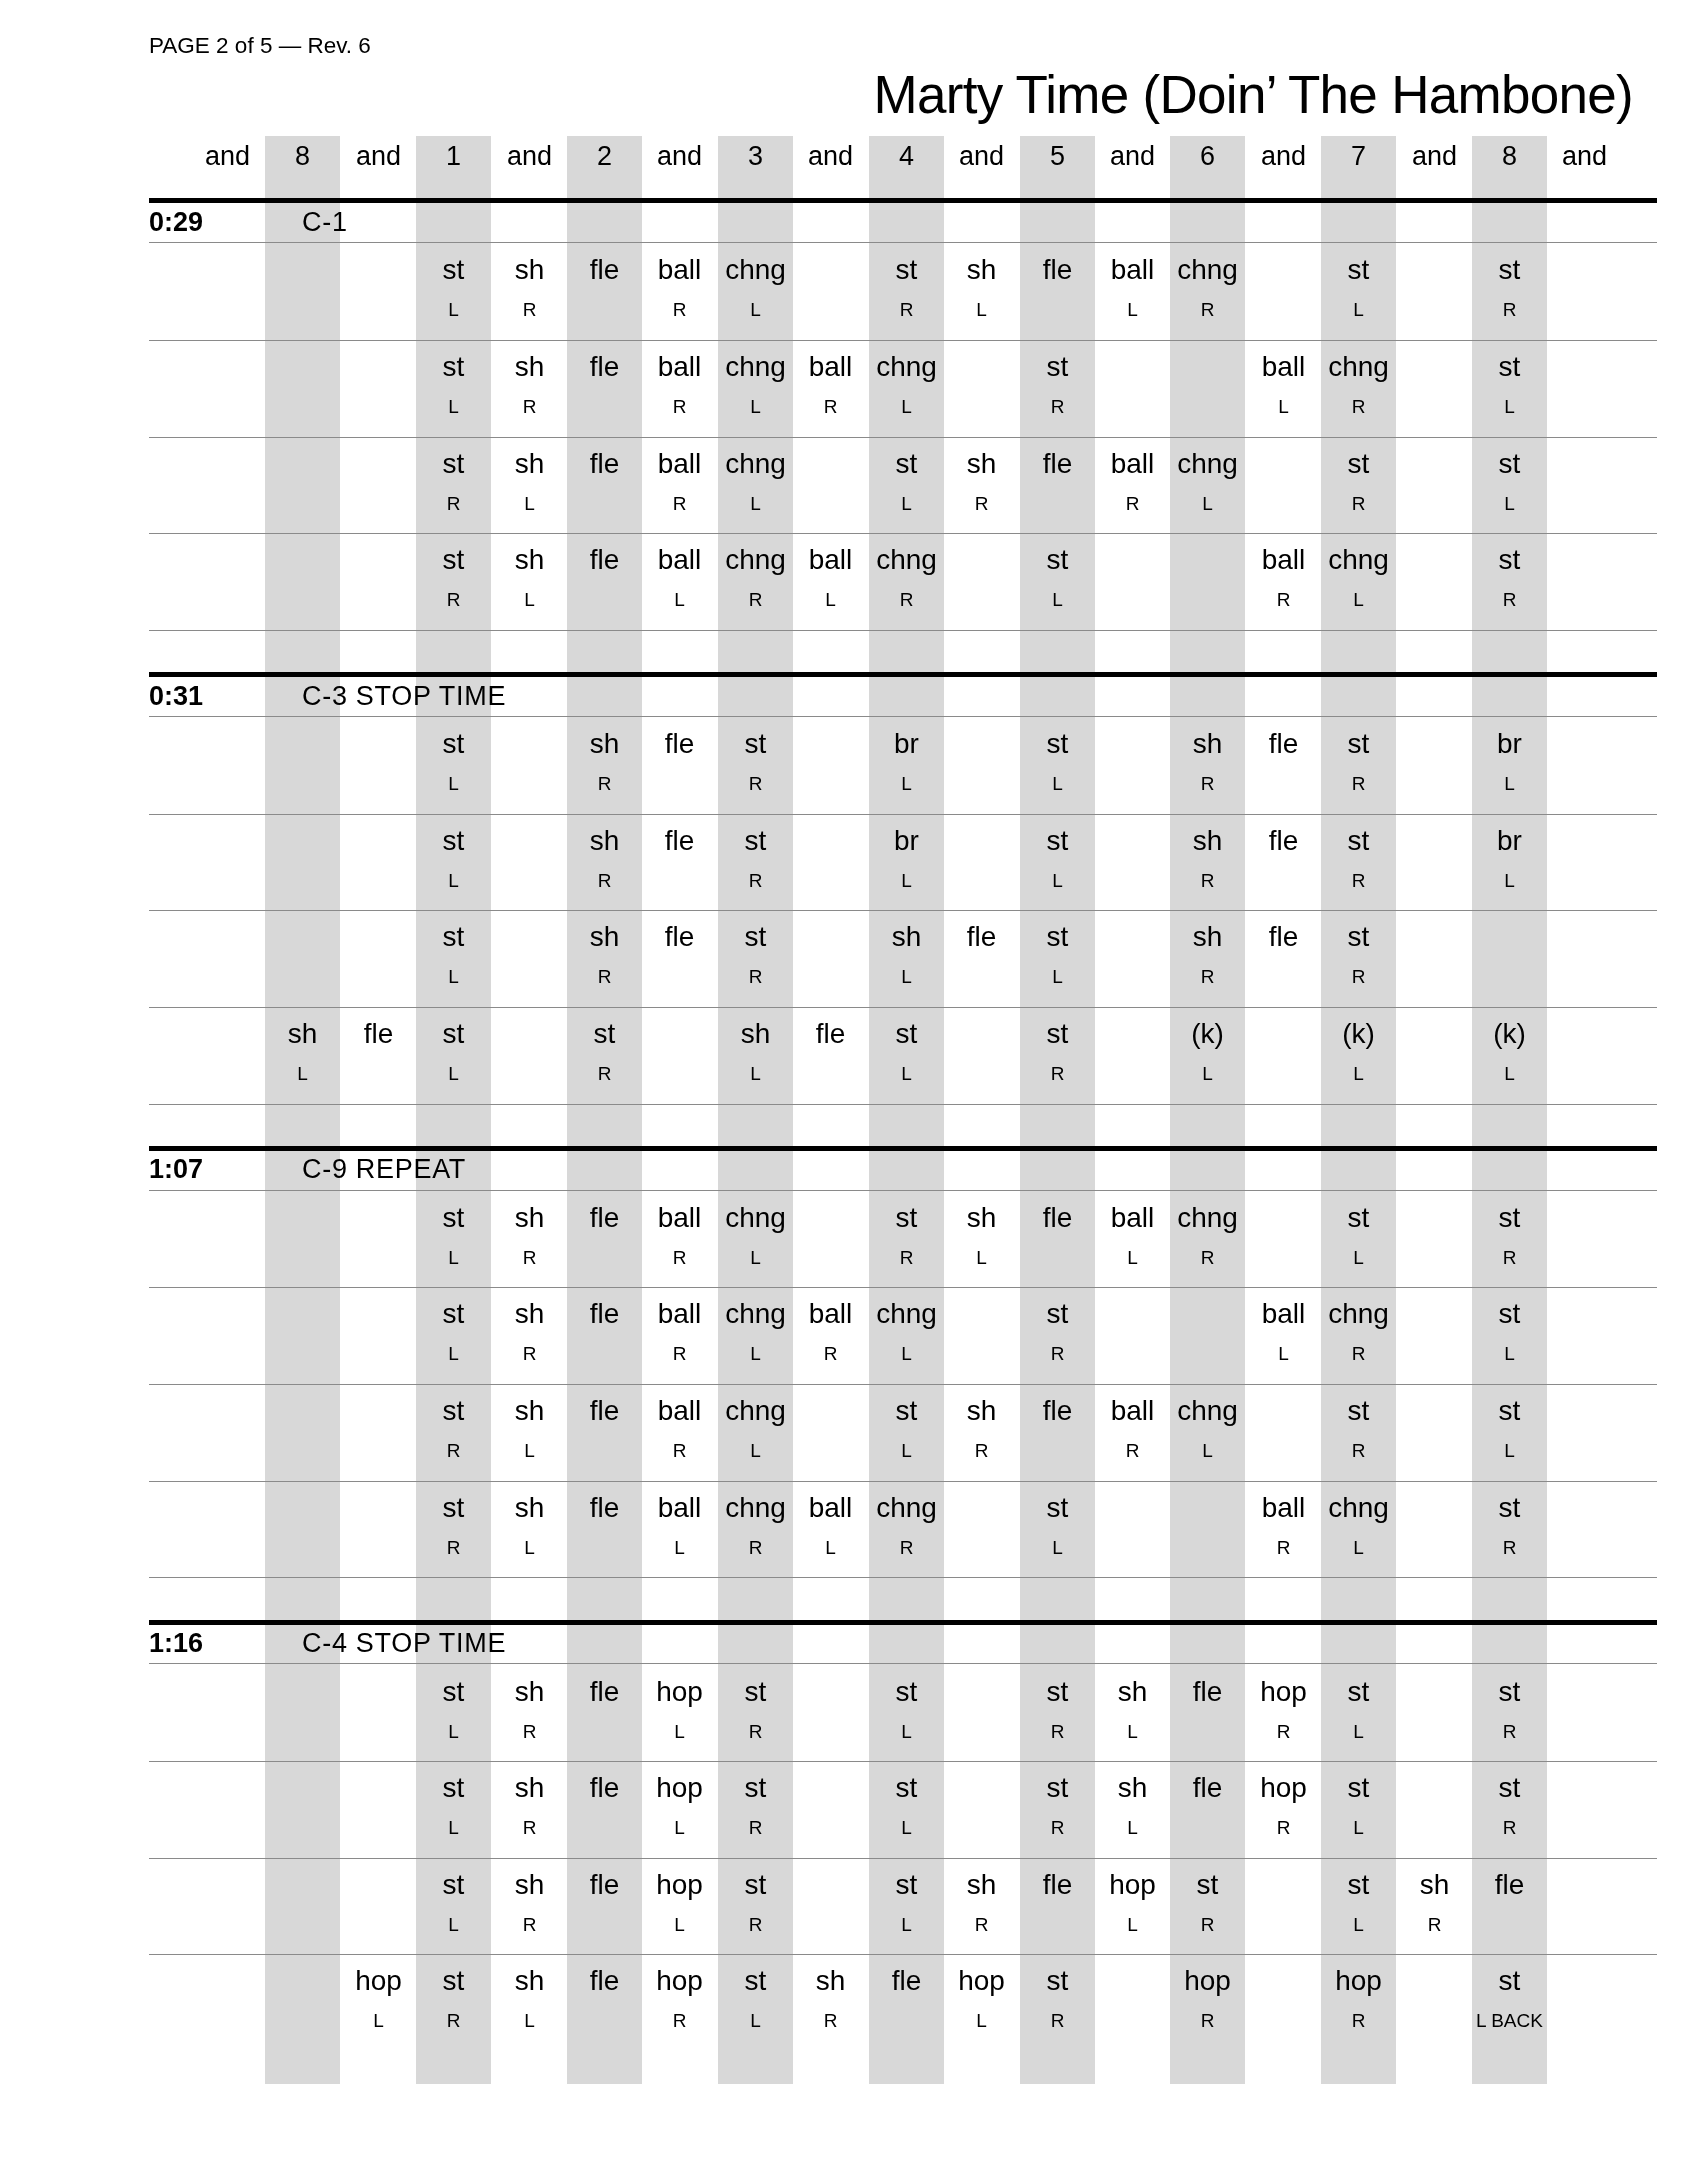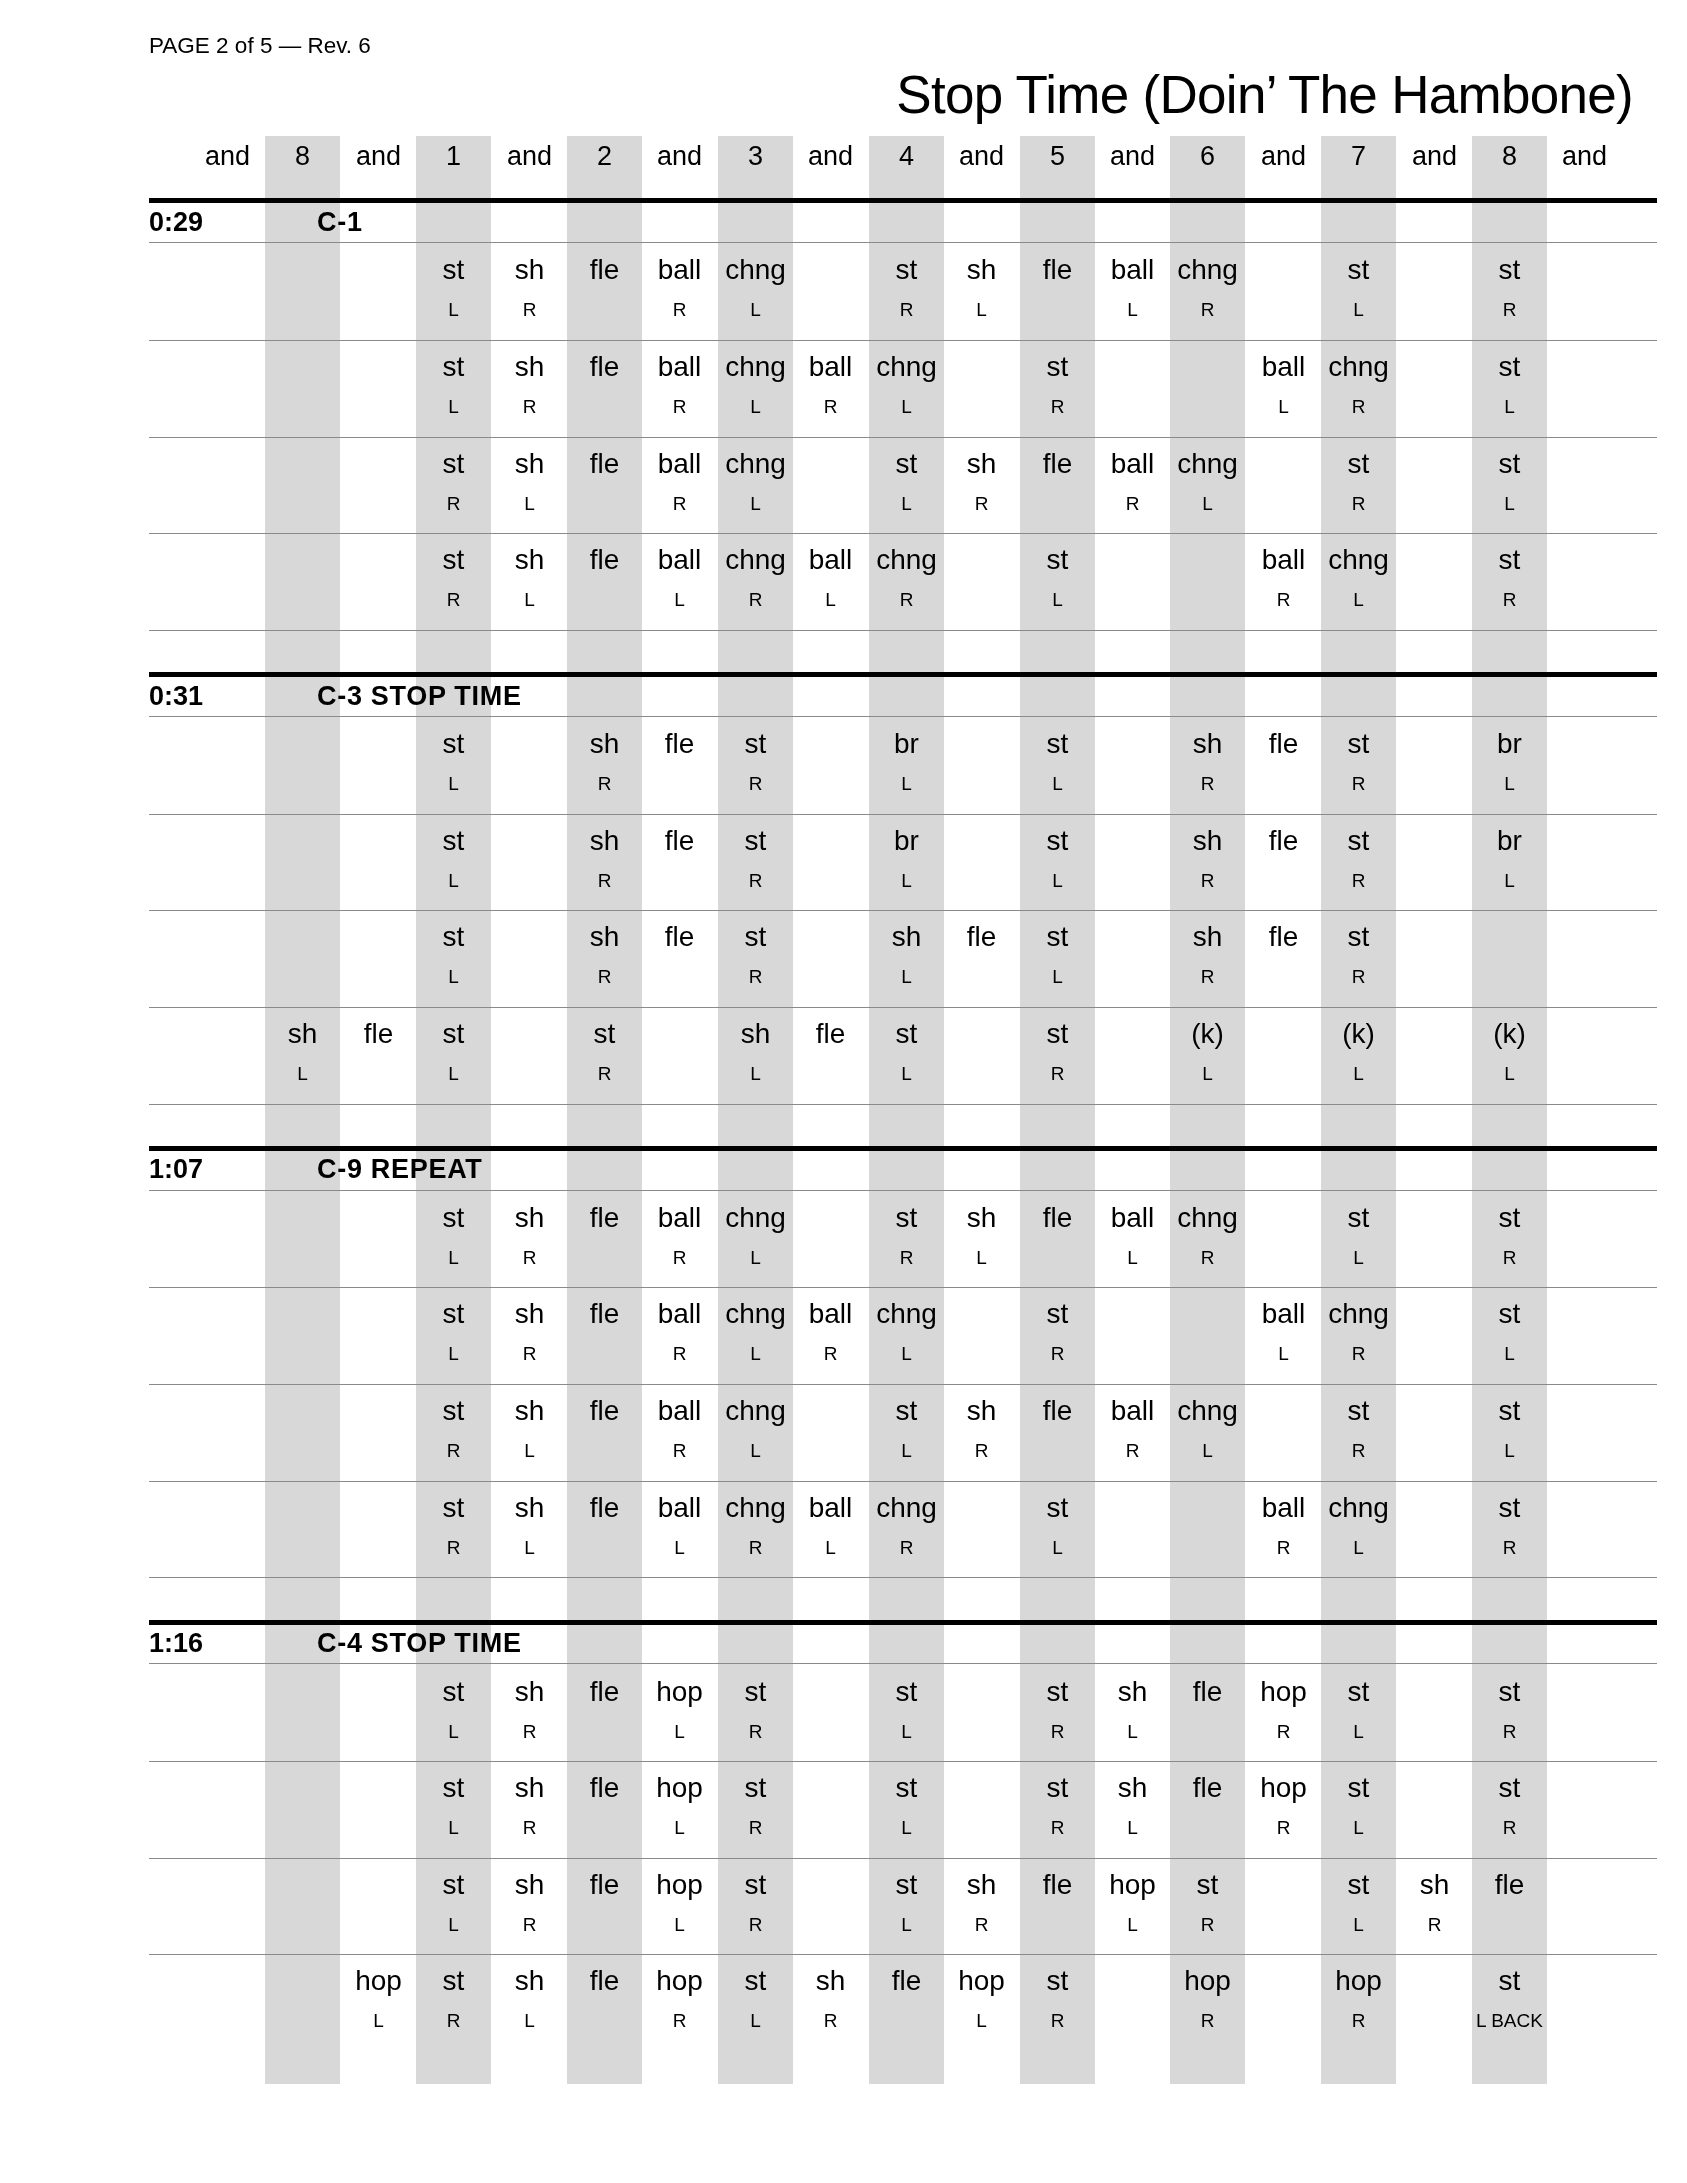--- a/index.html
+++ b/index.html
@@ -56,25 +56,24 @@
     position: absolute;
     left: 149px;
     font-size: 27px;
     font-weight: bold;
     line-height: 1;
   }
   .sec-name {
     position: absolute;
     left: 302px;
     font-size: 27px;
-    font-weight: bold;
+    font-weight: normal;
     letter-spacing: 0.7px;
     line-height: 1;
     white-space: nowrap;
-    margin-left: 15px;
   }
   .cell {
     position: absolute;
     width: 75px;
     height: 97px;
     text-align: center;
   }
   .cell .step {
     font-size: 28px;
     line-height: 1;
@@ -101,21 +100,21 @@
       <div class="shade-bar" style="left: 1020px; top: 136px; height: 1948px; background: rgb(216, 216, 216);"></div>
       <div class="shade-bar" style="left: 1170px; top: 136px; height: 1948px; background: rgb(216, 216, 216);"></div>
       <div class="shade-bar" style="left: 1321px; top: 136px; height: 1948px; background: rgb(216, 216, 216);"></div>
       <div class="shade-bar" style="left: 1472px; top: 136px; height: 1948px; background: rgb(216, 216, 216);"></div>
     </div>
 
   <div class="meta">
     <div>PAGE 2 of 5 — Rev. 6</div>
   </div>
 
-  <div class="title">Stop Time (Doin’ The Hambone)</div>
+  <div class="title">Marty Time (Doin’ The Hambone)</div>
 
   <div id="beat-header">
       <div class="beat-label" style="left: 190px;">and</div>
       <div class="beat-label" style="left: 265px;">8</div>
       <div class="beat-label" style="left: 341px;">and</div>
       <div class="beat-label" style="left: 416px;">1</div>
       <div class="beat-label" style="left: 492px;">and</div>
       <div class="beat-label" style="left: 567px;">2</div>
       <div class="beat-label" style="left: 642px;">and</div>
       <div class="beat-label" style="left: 718px;">3</div>

